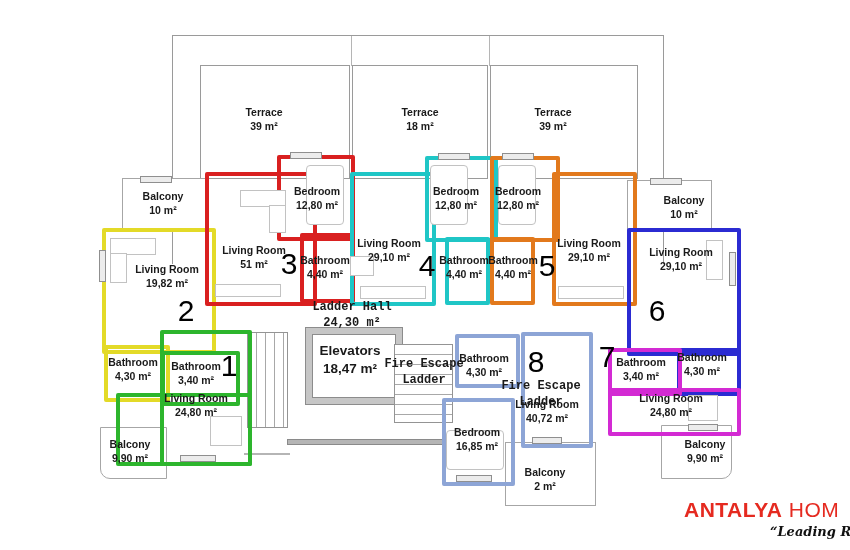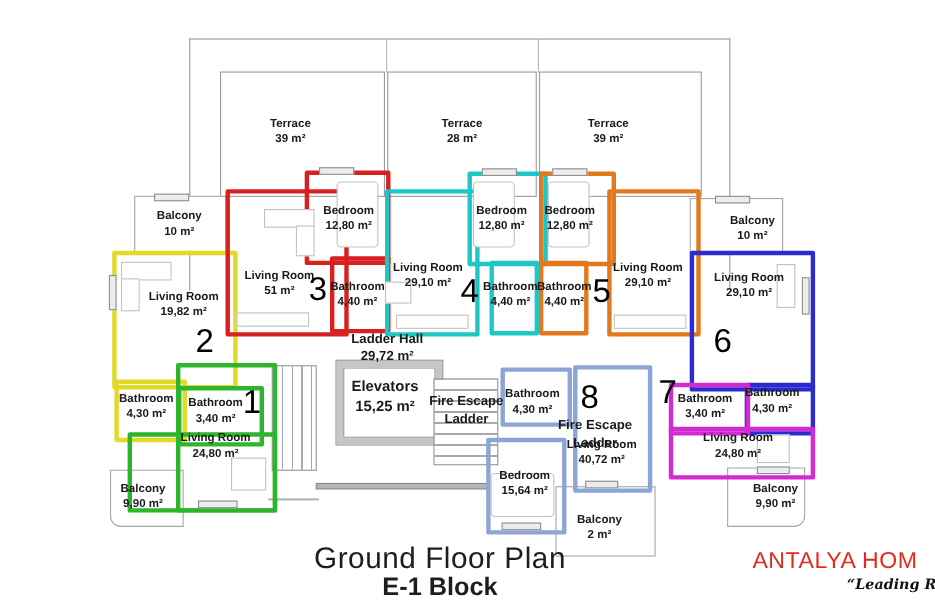--- a/index.html
+++ b/index.html
@@ -20,29 +20,29 @@
   .c1 { border-color:#2db52d; } .c2 { border-color:#e3da28; }
   .c3 { border-color:#d92020; } .c4 { border-color:#1fc6c6; }
   .c5 { border-color:#e2791c; } .c6 { border-color:#2b2bd2; }
   .c7 { border-color:#d32ad3; } .c8 { border-color:#8da5d6; }
   
   .win  { position:absolute; background:#ececec; border:1px solid #8f8f8f; }
   .furn { position:absolute; background:#ffffff; border:1px solid #c2c2c2; }
   
   .lbl { position:absolute; transform:translate(-50%,-50%); text-align:center;
          font-size:10.5px; font-weight:700; line-height:1.3; color:#1a1a1a; white-space:nowrap; }
-  .lbl.m { font-size:12px; }
+  .lbl.m { font-size:12px;font-family:Liberation Mono, monospace; }
   .lbl.b { font-size:13.5px; }
   .unum { position:absolute; transform:translate(-50%,-50%); font-size:30px; font-weight:400; color:#000; }
   .title { position:absolute; left:230px; top:494px; width:340px; text-align:center; color:#1d1d1d; }
   .title .t1 { font-size:27px; font-weight:400; letter-spacing:0.5px; line-height:1.0; }
   .title .t2 { font-size:23px; font-weight:700; line-height:1.1; }
   .logo { position:absolute; left:684px; top:498px; width:166px; height:46px; overflow:hidden; }
   .logo .brand { white-space:nowrap; font-size:21px; letter-spacing:0.5px; color:#e52a20; }
-  .logo .brand .bb { font-weight:400; }
+  .logo .brand .bb { font-weight:700; }
   .logo .brand .bl { font-weight:400; }
   .logo .tag { position:absolute; left:86px; top:26px; white-space:nowrap;
                font-family:"DejaVu Serif", serif; font-style:italic; font-weight:700; font-size:13px; color:#111; }
 </style>
 </head>
 <body>
 
 <div class="canvas">
 
   <div class="abs" style="left:172px;top:35px;width:490px;height:228px;border-top:1px solid #9a9a9a;border-left:1px solid #9a9a9a;border-right:1px solid #9a9a9a;"></div>
@@ -121,21 +121,21 @@
   <div class="furn" style="left:210px;top:416px;width:30px;height:28px;"></div>
   <div class="furn" style="left:688px;top:395px;width:28px;height:24px;"></div>
   <div class="furn" style="left:706px;top:240px;width:15px;height:38px;"></div>
 
   <div class="lbl" style="left:264px;top:120px;">
     <div>Terrace</div>
     <div>39 m²</div>
   </div>
   <div class="lbl" style="left:420px;top:120px;">
     <div>Terrace</div>
-    <div>28 m²</div>
+    <div>18 m²</div>
   </div>
   <div class="lbl" style="left:553px;top:120px;">
     <div>Terrace</div>
     <div>39 m²</div>
   </div>
   <div class="lbl" style="left:163px;top:204px;">
     <div>Balcony</div>
     <div>10 m²</div>
   </div>
   <div class="lbl" style="left:167px;top:277px;">
@@ -181,25 +181,25 @@
   <div class="lbl" style="left:684px;top:208px;">
     <div>Balcony</div>
     <div>10 m²</div>
   </div>
   <div class="lbl" style="left:681px;top:260px;">
     <div>Living Room</div>
     <div>29,10 m²</div>
   </div>
   <div class="lbl m" style="left:352px;top:316px;">
     <div>Ladder Hall</div>
-    <div>29,72 m²</div>
+    <div>24,30 m²</div>
   </div>
   <div class="lbl b" style="left:350px;top:360px;">
     <div>Elevators</div>
-    <div>15,25 m²</div>
+    <div>18,47 m²</div>
   </div>
   <div class="lbl m" style="left:424px;top:373px;">
     <div>Fire Escape</div>
     <div>Ladder</div>
   </div>
   <div class="lbl" style="left:133px;top:370px;">
     <div>Bathroom</div>
     <div>4,30 m²</div>
   </div>
   <div class="lbl" style="left:196px;top:374px;">
@@ -221,21 +221,21 @@
   <div class="lbl m" style="left:541px;top:395px;">
     <div>Fire Escape</div>
     <div>Ladder</div>
   </div>
   <div class="lbl" style="left:547px;top:412px;">
     <div>Living Room</div>
     <div>40,72 m²</div>
   </div>
   <div class="lbl" style="left:477px;top:440px;">
     <div>Bedroom</div>
-    <div>15,64 m²</div>
+    <div>16,85 m²</div>
   </div>
   <div class="lbl" style="left:545px;top:480px;">
     <div>Balcony</div>
     <div>2 m²</div>
   </div>
   <div class="lbl" style="left:641px;top:370px;">
     <div>Bathroom</div>
     <div>3,40 m²</div>
   </div>
   <div class="lbl" style="left:702px;top:365px;">
@@ -253,24 +253,20 @@
 
   <div class="unum" style="left:229px;top:366px;">1</div>
   <div class="unum" style="left:186px;top:311px;">2</div>
   <div class="unum" style="left:289px;top:264px;">3</div>
   <div class="unum" style="left:427px;top:266px;">4</div>
   <div class="unum" style="left:547px;top:266px;">5</div>
   <div class="unum" style="left:657px;top:311px;">6</div>
   <div class="unum" style="left:607px;top:357px;">7</div>
   <div class="unum" style="left:536px;top:362px;">8</div>
 
-  <div class="title">
-    <div class="t1">Ground Floor Plan</div>
-    <div class="t2">E-1 Block</div>
-  </div>
 
   <div class="logo">
     <div class="brand">
       <span class="bb">ANTALYA</span>
       <span class="bl">HOM</span>
     </div>
     <div class="tag">“Leading Real</div>
   </div>
 
 </div>

